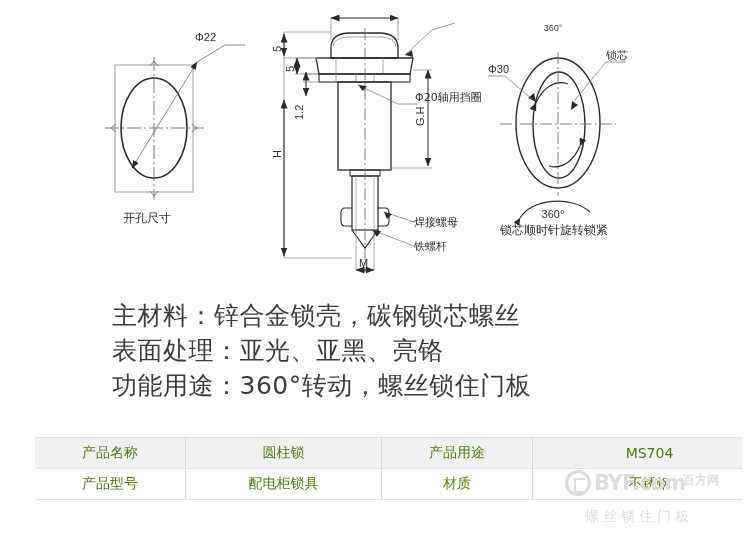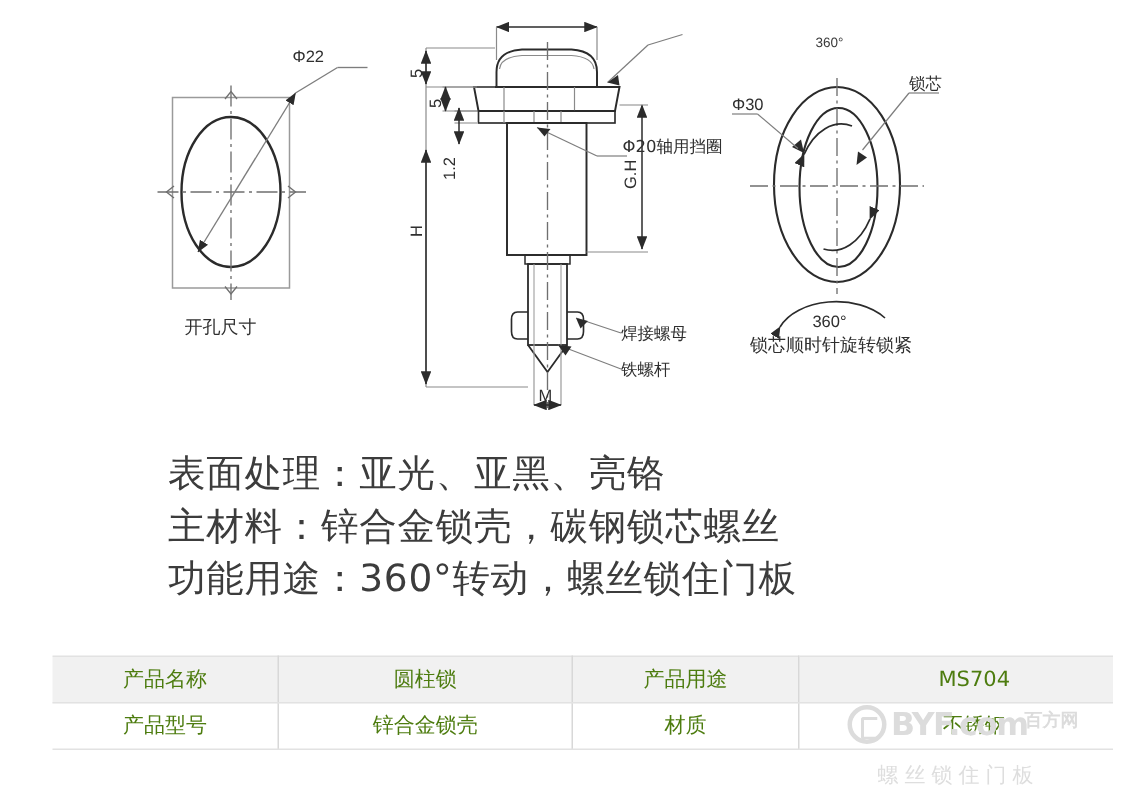--- a/index.html
+++ b/index.html
@@ -310,36 +310,36 @@
       <text class="cnlabel" x="606" y="59">锁芯</text>
 
       <path d="M520,218 A 40 26 0 0 1 590,212" fill="none" stroke="#2b2b2b" stroke-width="1.1" marker-start="url(#arrFs)"></path>
       <text class="dimtext" x="553" y="218" text-anchor="middle">360°</text>
       <text class="cncaption" x="554" y="234" text-anchor="middle">锁芯顺时针旋转锁紧</text>
     </g>
   </svg>
 </div>
 
 <div id="specs">
+  <div class="spec-line">主材料：锌合金锁壳，碳钢锁芯螺丝</div>
   <div class="spec-line">表面处理：亚光、亚黑、亮铬</div>
-  <div class="spec-line">主材料：锌合金锁壳，碳钢锁芯螺丝</div>
   <div class="spec-line">功能用途：360°转动，螺丝锁住门板</div>
 </div>
 
 <table id="spec-table">
   <tbody>
     <tr class="row-head">
       <td class="c0">产品名称</td>
       <td class="c1">圆柱锁</td>
       <td class="c2">产品用途</td>
       <td class="c3 val-gray">MS704</td>
     </tr>
     <tr class="row-body">
       <td class="c0">产品型号</td>
-      <td class="c1">锌合金锁壳</td>
+      <td class="c1">配电柜锁具</td>
       <td class="c2">材质</td>
       <td class="c3">不锈钢</td>
     </tr>
   </tbody>
 </table>
 
 <div id="watermark">
   <div class="wm-row1">
     <div class="wm-circle"></div>
     <div class="wm-byf">BYF.com</div>

